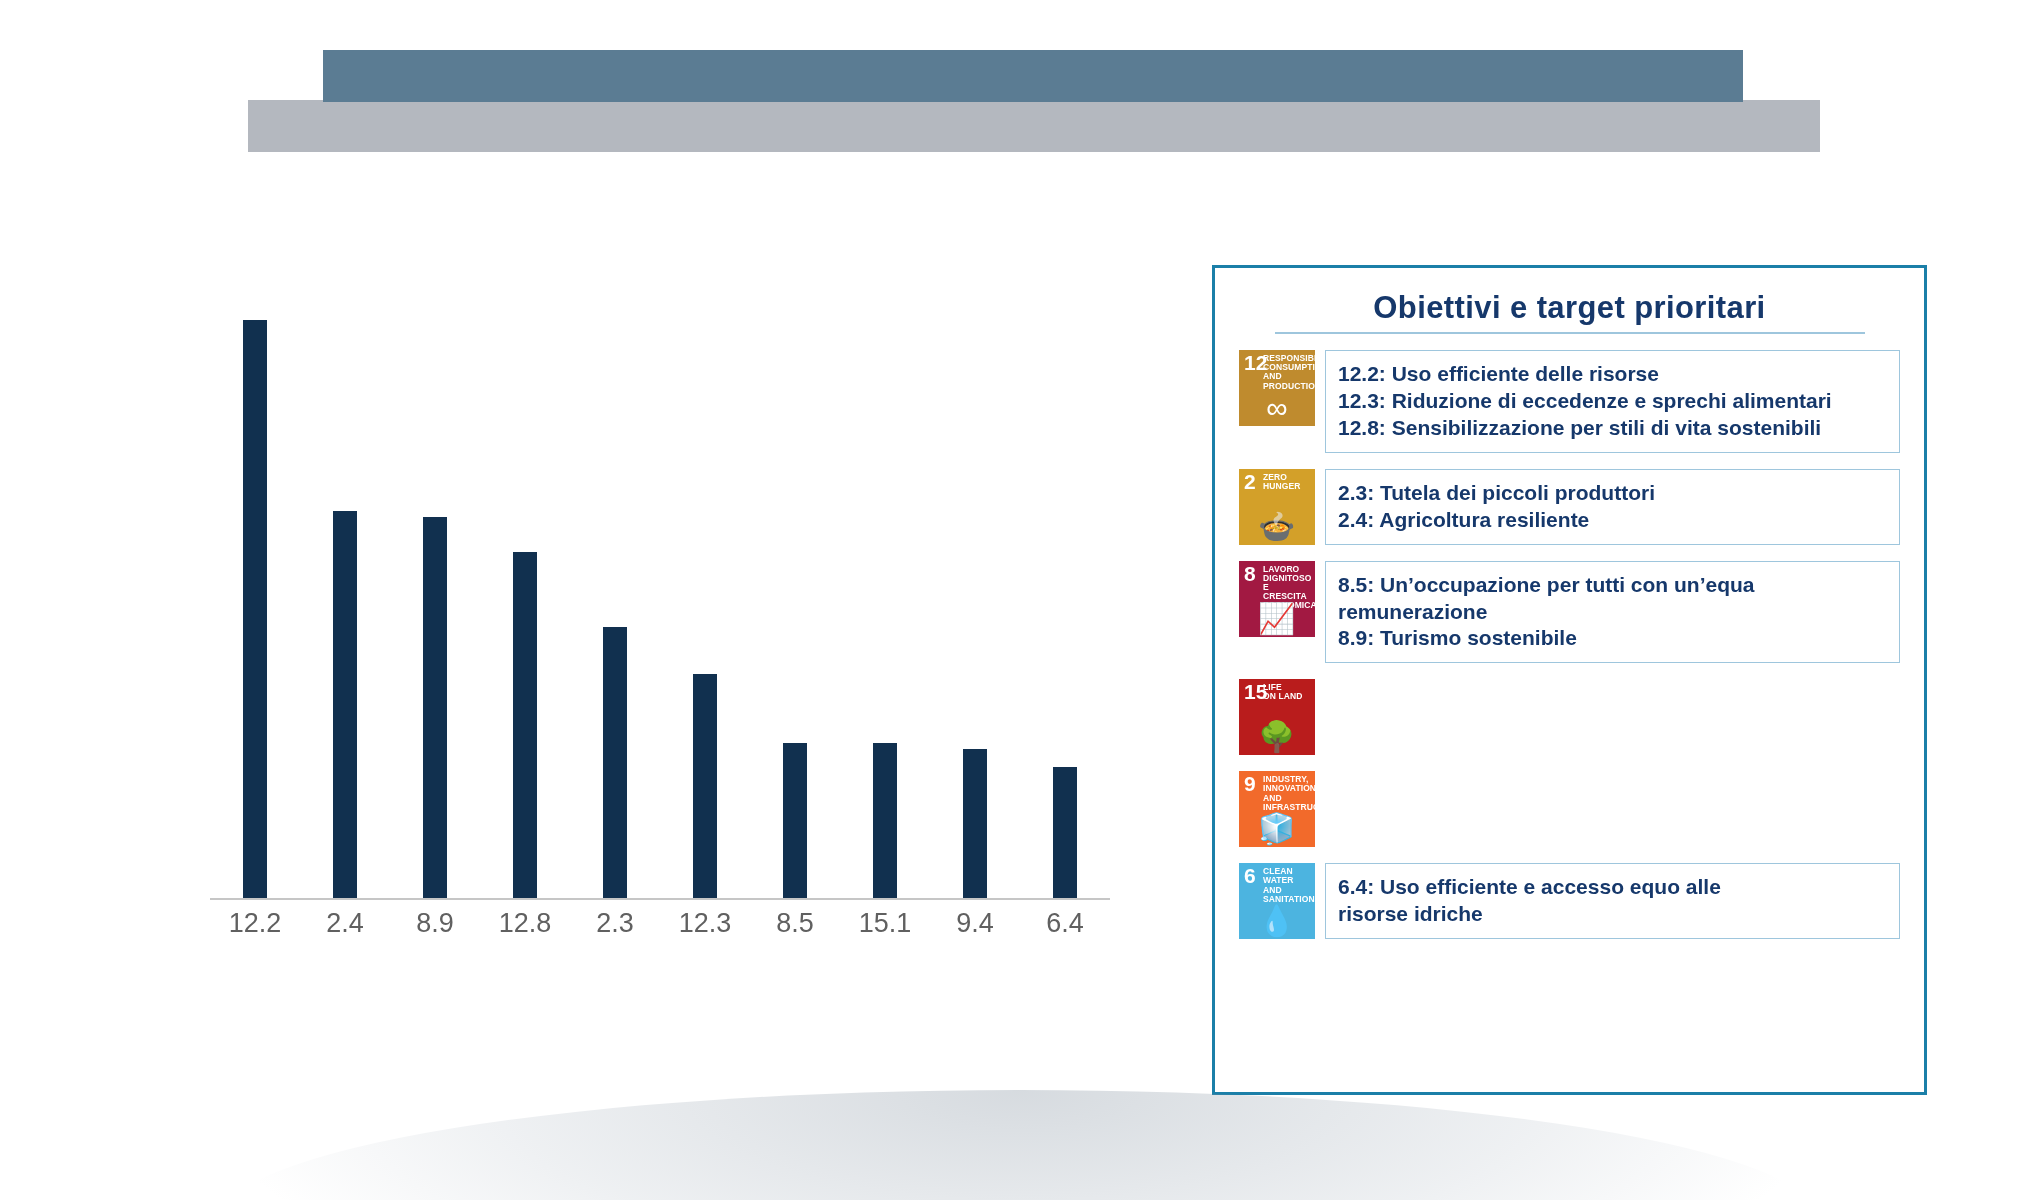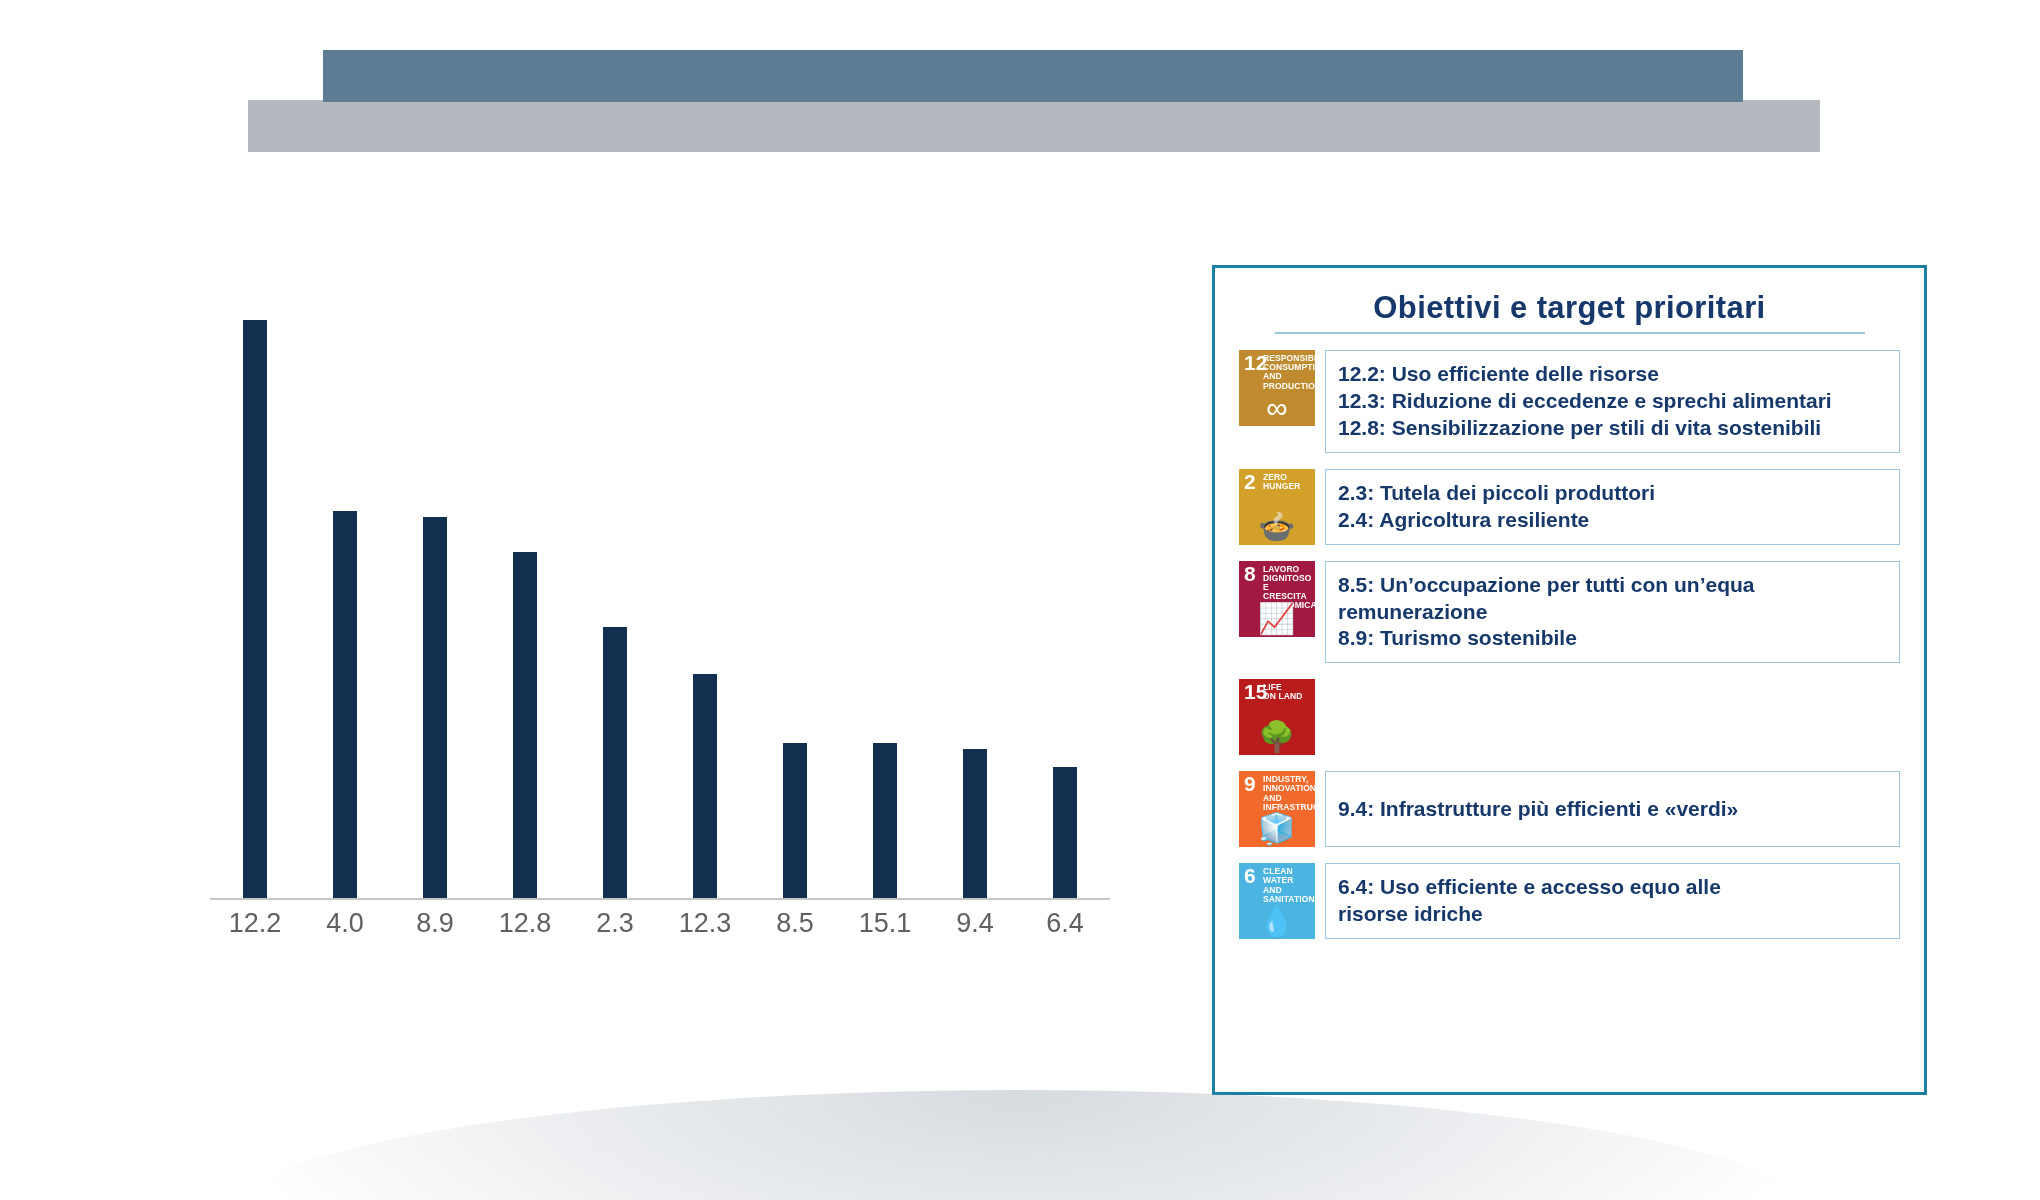--- a/index.html
+++ b/index.html
@@ -239,21 +239,21 @@
           <div class="bar" style="height: 26%; background: rgb(17, 48, 79);"></div>
         </div>
         <div class="bar-slot">
           <div class="bar" style="height: 23%; background: rgb(17, 48, 79);"></div>
         </div>
       </div>
     <div id="chart-axis-line"></div>
   </div>
   <div class="labels-row" id="labels-row">
       <div class="label-slot">12.2</div>
-      <div class="label-slot">4.0</div>
+      <div class="label-slot">2.4</div>
       <div class="label-slot">8.9</div>
       <div class="label-slot">12.8</div>
       <div class="label-slot">2.3</div>
       <div class="label-slot">12.3</div>
       <div class="label-slot">8.5</div>
       <div class="label-slot">15.1</div>
       <div class="label-slot">9.4</div>
       <div class="label-slot">6.4</div>
     </div>
 </div>
@@ -310,23 +310,20 @@
           <span class="glyph">🌳</span>
         </div>
       </div>
       <div class="sdg-row">
         <div class="sdg-badge" style="background: rgb(242, 106, 43);">
           <span class="num">9</span>
           <span class="nm" style="white-space: pre-line;">INDUSTRY, INNOVATION
 AND INFRASTRUCTURE</span>
           <span class="glyph">🧊</span>
         </div>
-        <div class="sdg-text">
-          <div class="sdg-line">9.4: Infrastrutture più efficienti  e «verdi»</div>
-        </div>
       </div>
       <div class="sdg-row">
         <div class="sdg-badge" style="background: rgb(76, 180, 224);">
           <span class="num">6</span>
           <span class="nm" style="white-space: pre-line;">CLEAN WATER
 AND SANITATION</span>
           <span class="glyph">💧</span>
         </div>
         <div class="sdg-text">
           <div class="sdg-line">6.4: Uso efficiente  e accesso  equo alle

